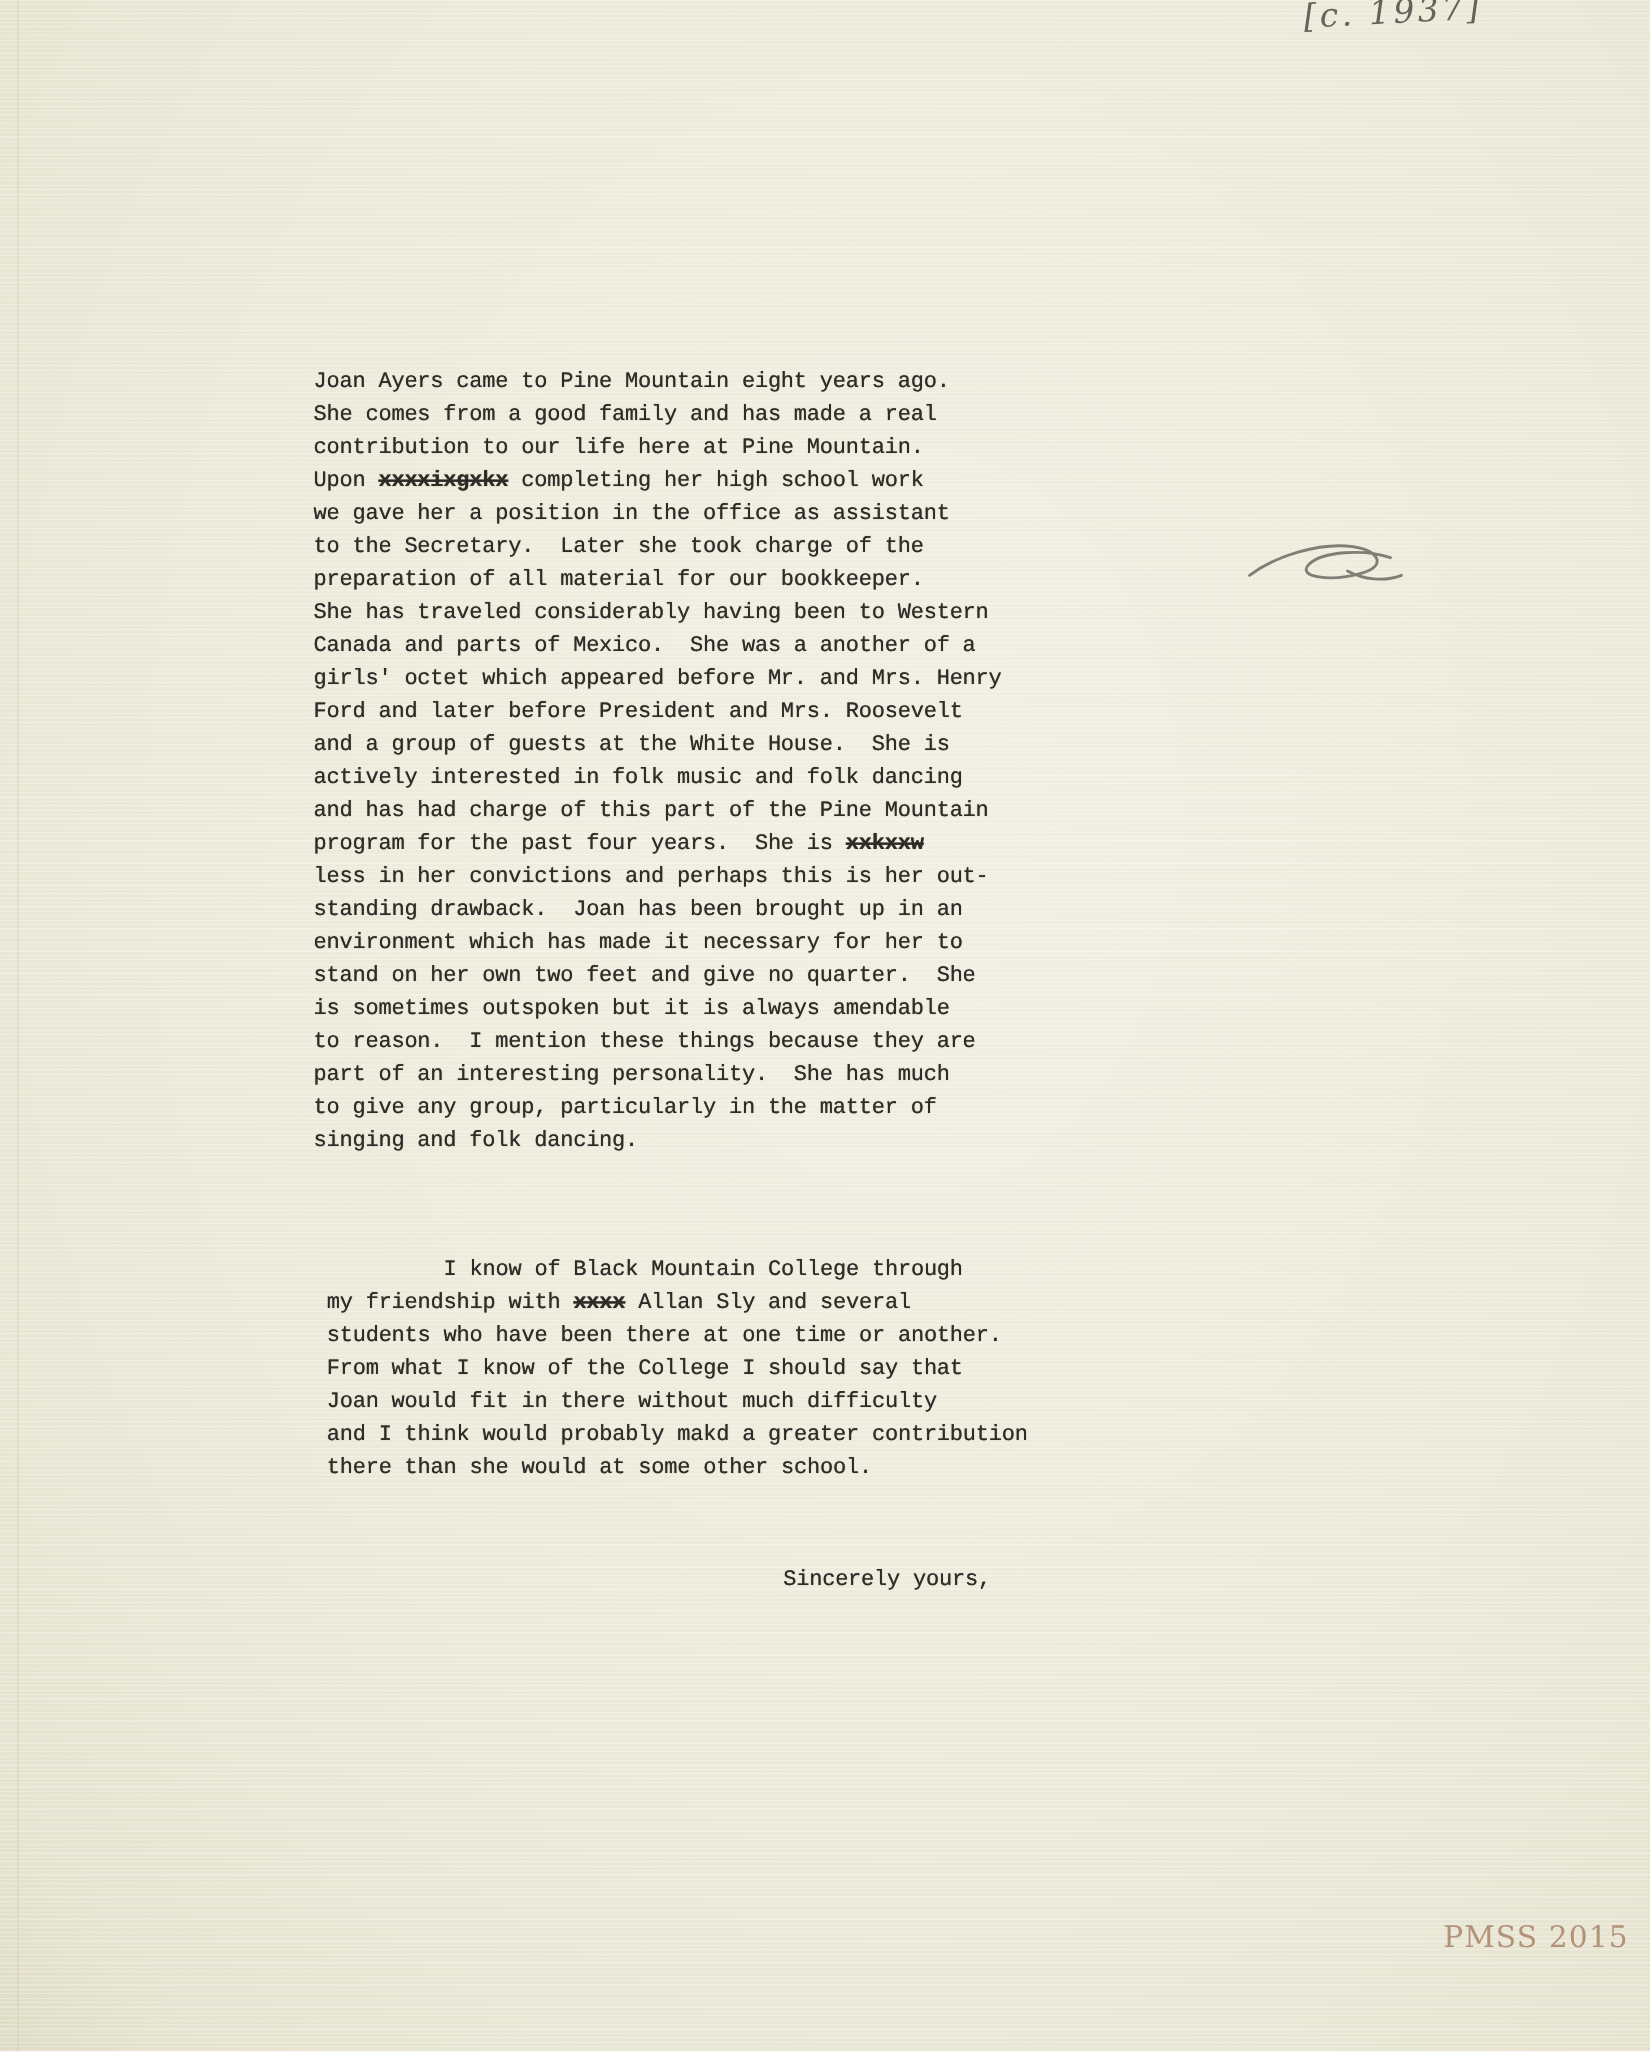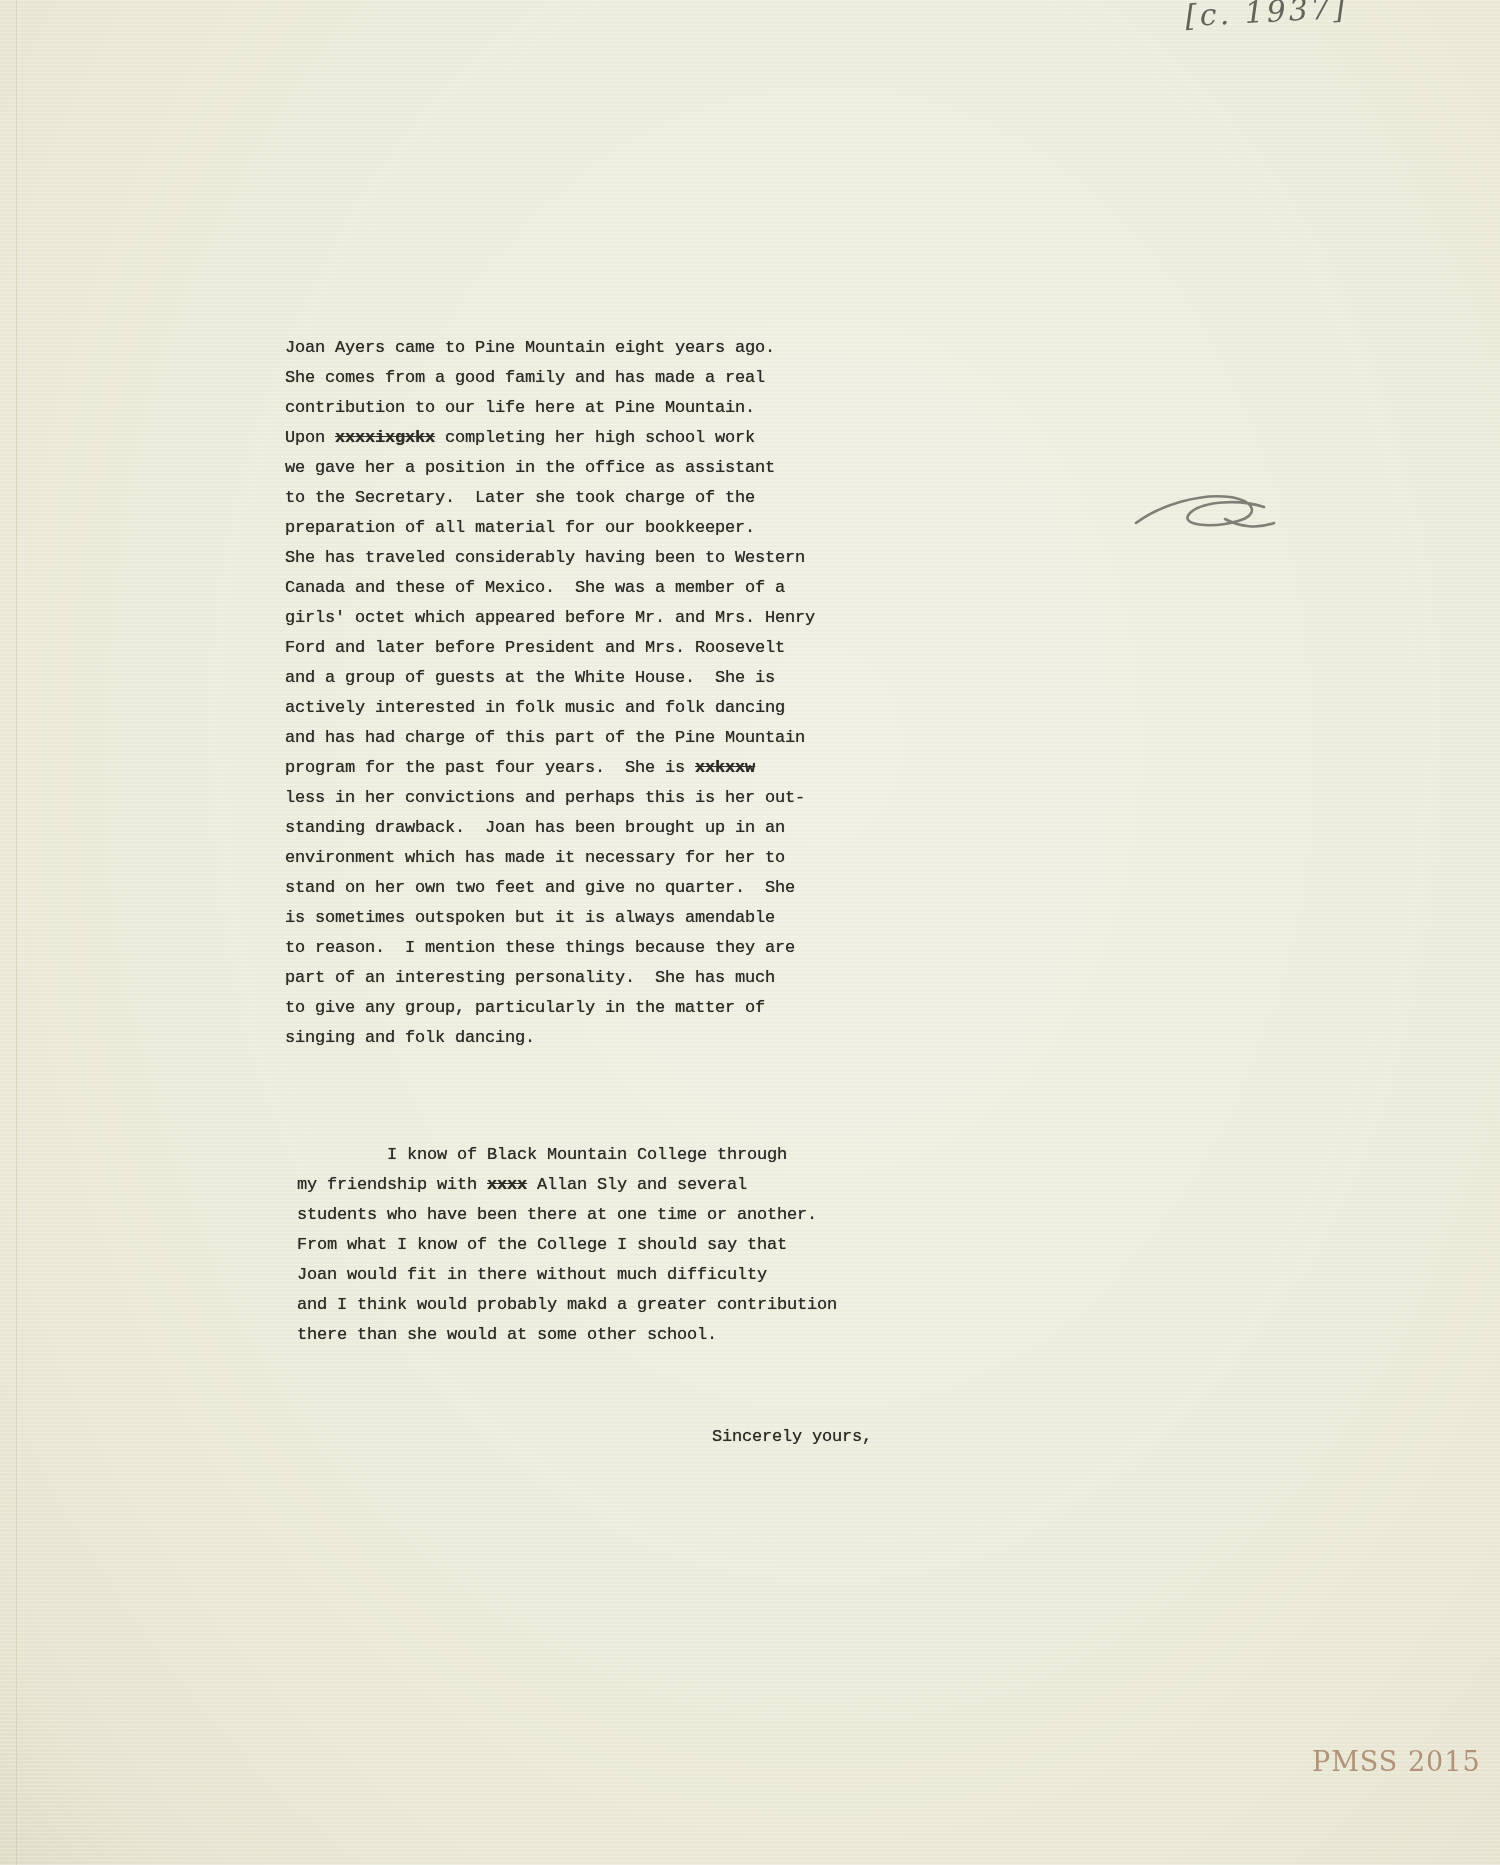--- a/index.html
+++ b/index.html
@@ -14,21 +14,21 @@
     background:
       repeating-linear-gradient(180deg, rgba(255,255,255,.28) 0 1px, rgba(0,0,0,0) 1px 4px),
       radial-gradient(ellipse at 55% 40%, #f0efe2 0%, #ecebdb 55%, #e6e4d0 90%, #dfdcc6 100%);
   }
   .edge-line{
     position:absolute;left:16px;top:0;bottom:0;width:1px;
     background:rgba(190,185,150,.35);
   }
   .typed{
     color:#2e2c27;
-    font-size:17px;
+    font-size:20px;
     letter-spacing:-0.2px;
     text-shadow:0 0 0.7px rgba(46,44,39,.85);
   }
   .tline{
     white-space:pre;
     height:30px;
     line-height:30px;
   }
   .strike{
     text-decoration:line-through;
@@ -72,21 +72,21 @@
 
   <div id="para1" class="typed">
       <div class="tline"><span>Joan Ayers came to Pine Mountain eight years ago.</span></div>
       <div class="tline"><span>She comes from a good family and has made a real</span></div>
       <div class="tline"><span>contribution to our life here at Pine Mountain.</span></div>
       <div class="tline"><span>Upon </span><span class="strike">xxxxixgxkx</span><span> completing her high school work</span></div>
       <div class="tline"><span>we gave her a position in the office as assistant</span></div>
       <div class="tline"><span>to the Secretary.  Later she took charge of the</span></div>
       <div class="tline"><span>preparation of all material for our bookkeeper.</span></div>
       <div class="tline"><span>She has traveled considerably having been to Western</span></div>
-      <div class="tline"><span>Canada and these of Mexico.  She was a member of a</span></div>
+      <div class="tline"><span>Canada and parts of Mexico.  She was a another of a</span></div>
       <div class="tline"><span>girls' octet which appeared before Mr. and Mrs. Henry</span></div>
       <div class="tline"><span>Ford and later before President and Mrs. Roosevelt</span></div>
       <div class="tline"><span>and a group of guests at the White House.  She is</span></div>
       <div class="tline"><span>actively interested in folk music and folk dancing</span></div>
       <div class="tline"><span>and has had charge of this part of the Pine Mountain</span></div>
       <div class="tline"><span>program for the past four years.  She is </span><span class="strike">xxkxxw</span></div>
       <div class="tline"><span>less in her convictions and perhaps this is her out-</span></div>
       <div class="tline"><span>standing drawback.  Joan has been brought up in an</span></div>
       <div class="tline"><span>environment which has made it necessary for her to</span></div>
       <div class="tline"><span>stand on her own two feet and give no quarter.  She</span></div>

